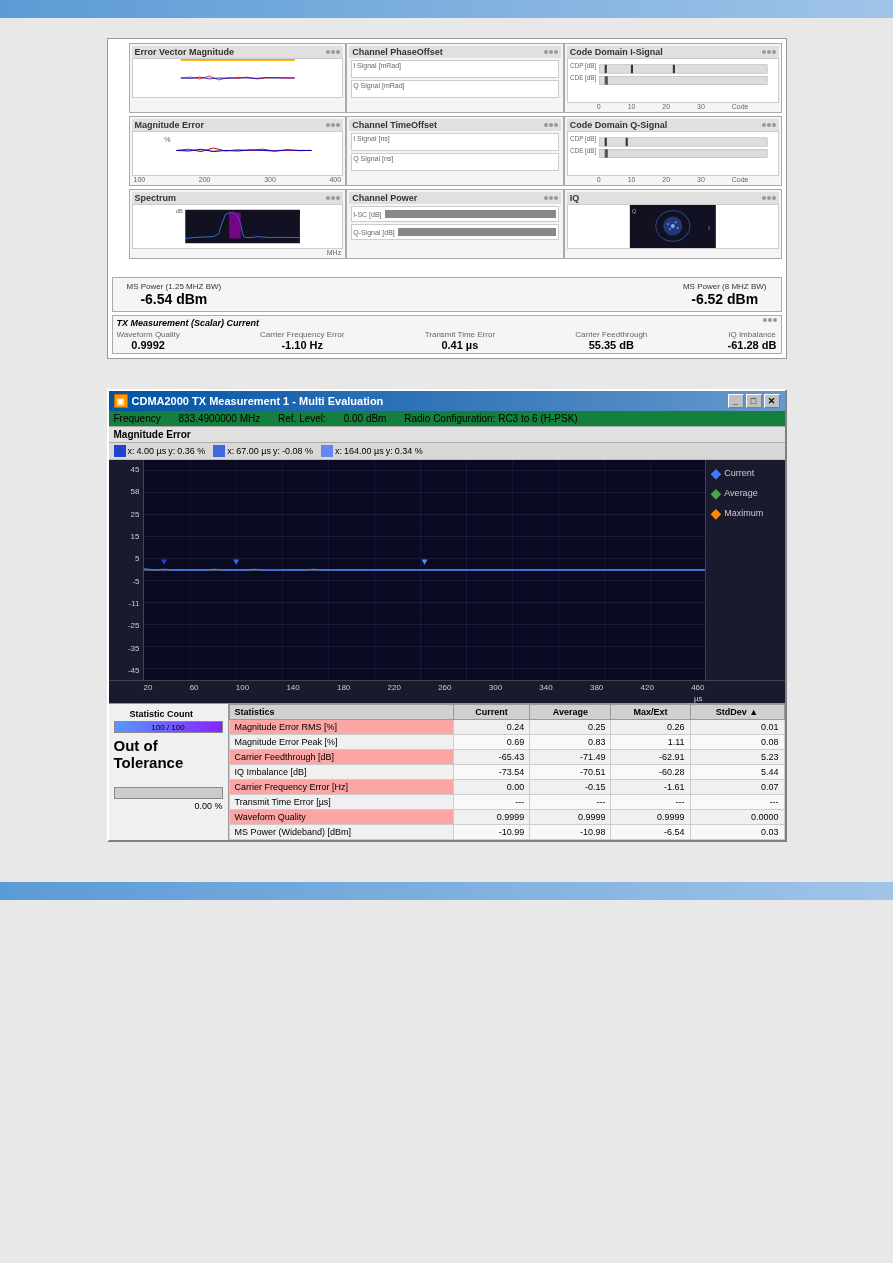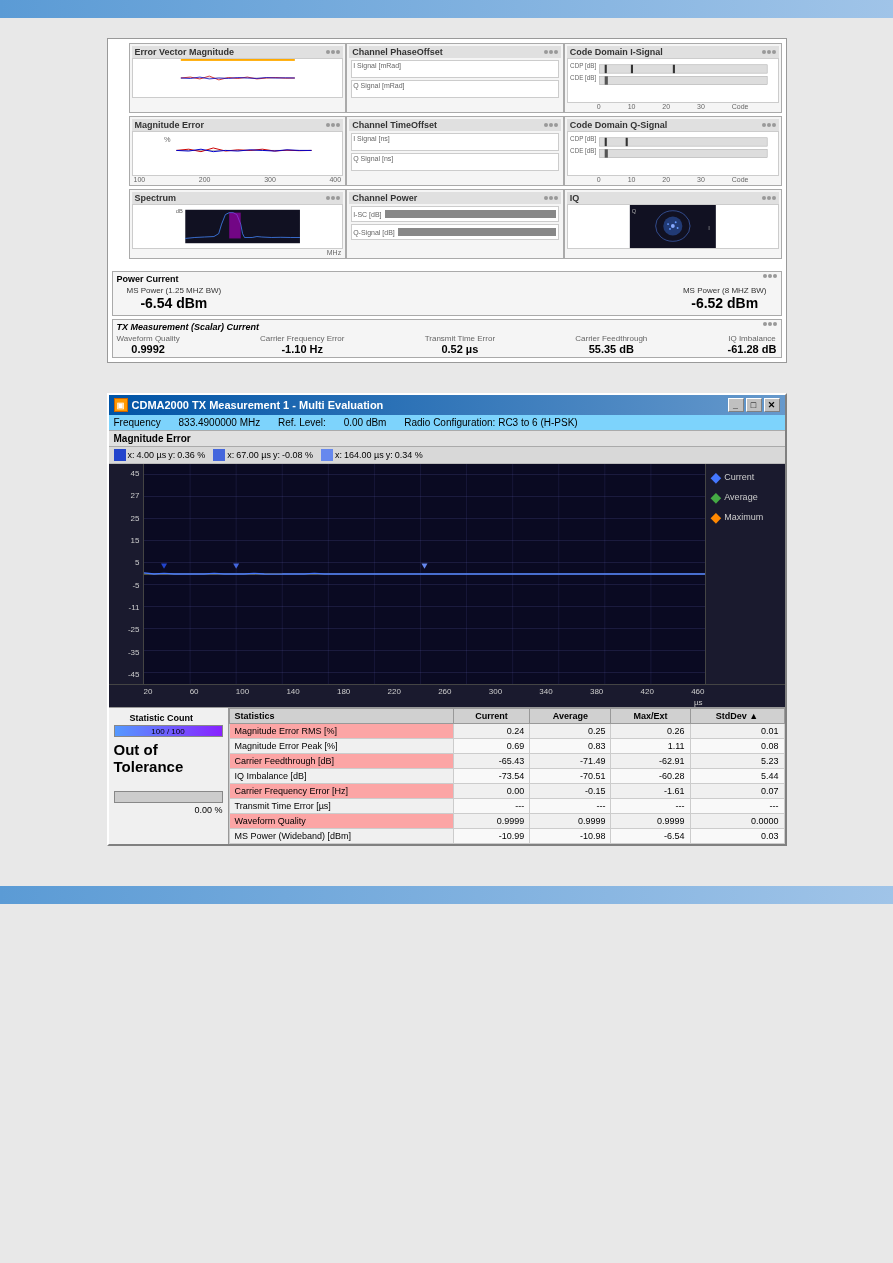--- a/index.html
+++ b/index.html
@@ -231,21 +231,21 @@
       justify-content: center;
       cursor: pointer;
       color: #000;
     }
 
     .win-btn-close {
       background: #c0c0c0;
     }
 
     .freq-bar {
-      background: #7dd3fc;
+      background: #15803d;
       padding: 2px 5px;
       font-size: 10px;
       color: #000;
       border-bottom: 1px solid #aaa;
     }
 
     .freq-bar span {
       margin-right: 15px;
     }
 
@@ -577,21 +577,21 @@
           <div style="font-size:7px;color:#666;display:flex;justify-content:space-between;padding:0 30px 0 30px;">
             <span>0</span>
               <span>10</span>
               <span>20</span>
               <span>30</span>
               <span>Code</span>
           </div>
         </div>
       </div>
 
-      <div class="multi-panel-grid" style="margin-bottom:12px;">
+      <div class="multi-panel-grid" style="margin-bottom:18px;">
 
         <div class="panel">
           <div class="panel-title">
             <span>Spectrum</span>
             <div class="panel-dots">
               <div class="panel-dot"></div>
                 <div class="panel-dot"></div>
                 <div class="panel-dot"></div>
             </div>
           </div>
@@ -648,28 +648,20 @@
               <circle cx="48" cy="18" r="1" fill="#6699ff"></circle>
               <circle cx="42" cy="25" r="1" fill="#6699ff"></circle>
               <circle cx="50" cy="24" r="1" fill="#6699ff"></circle>
               <circle cx="40" cy="20" r="1" fill="#6699ff"></circle>
             </svg>
           </div>
         </div>
       </div>
 
       <div class="power-panel">
-        <div class="power-panel-header">
-          <span><b>Power</b> <span>Current</span></span>
-          <div class="panel-dots">
-            <div class="panel-dot"></div>
-              <div class="panel-dot"></div>
-              <div class="panel-dot"></div>
-          </div>
-        </div>
         <div class="power-values">
           <div class="power-value-group">
             <div class="power-value-label">MS Power (1.25 MHZ BW)</div>
             <div class="power-value-number">-6.54 dBm</div>
           </div>
           <div class="power-value-group">
             <div class="power-value-label">MS Power (8 MHZ BW)</div>
             <div class="power-value-number">-6.52 dBm</div>
           </div>
         </div>
@@ -688,21 +680,21 @@
           <div class="tx-value-group">
             <div class="tx-value-label">Waveform Quality</div>
             <div class="tx-value-number">0.9992</div>
           </div>
           <div class="tx-value-group">
             <div class="tx-value-label">Carrier Frequency Error</div>
             <div class="tx-value-number">-1.10 Hz</div>
           </div>
           <div class="tx-value-group">
             <div class="tx-value-label">Transmit Time Error</div>
-            <div class="tx-value-number">0.52 µs</div>
+            <div class="tx-value-number">0.41 µs</div>
           </div>
           <div class="tx-value-group">
             <div class="tx-value-label">Carrier Feedthrough</div>
             <div class="tx-value-number">55.35 dB</div>
           </div>
           <div class="tx-value-group">
             <div class="tx-value-label">IQ Imbalance</div>
             <div class="tx-value-number">-61.28 dB</div>
           </div>
         </div>
@@ -762,21 +754,21 @@
         </div>
       </div>
 
       <div style="display:flex;">
 
         <div style="flex:1;position:relative;">
           <div class="chart-container">
 
             <div class="y-axis">
               <span>45</span>
-              <span>27</span>
+              <span>58</span>
               <span>25</span>
               <span>15</span>
               <span>5</span>
               <span>-5</span>
               <span>-11</span>
               <span>-25</span>
               <span>-35</span>
               <span>-45</span>
             </div>
 

